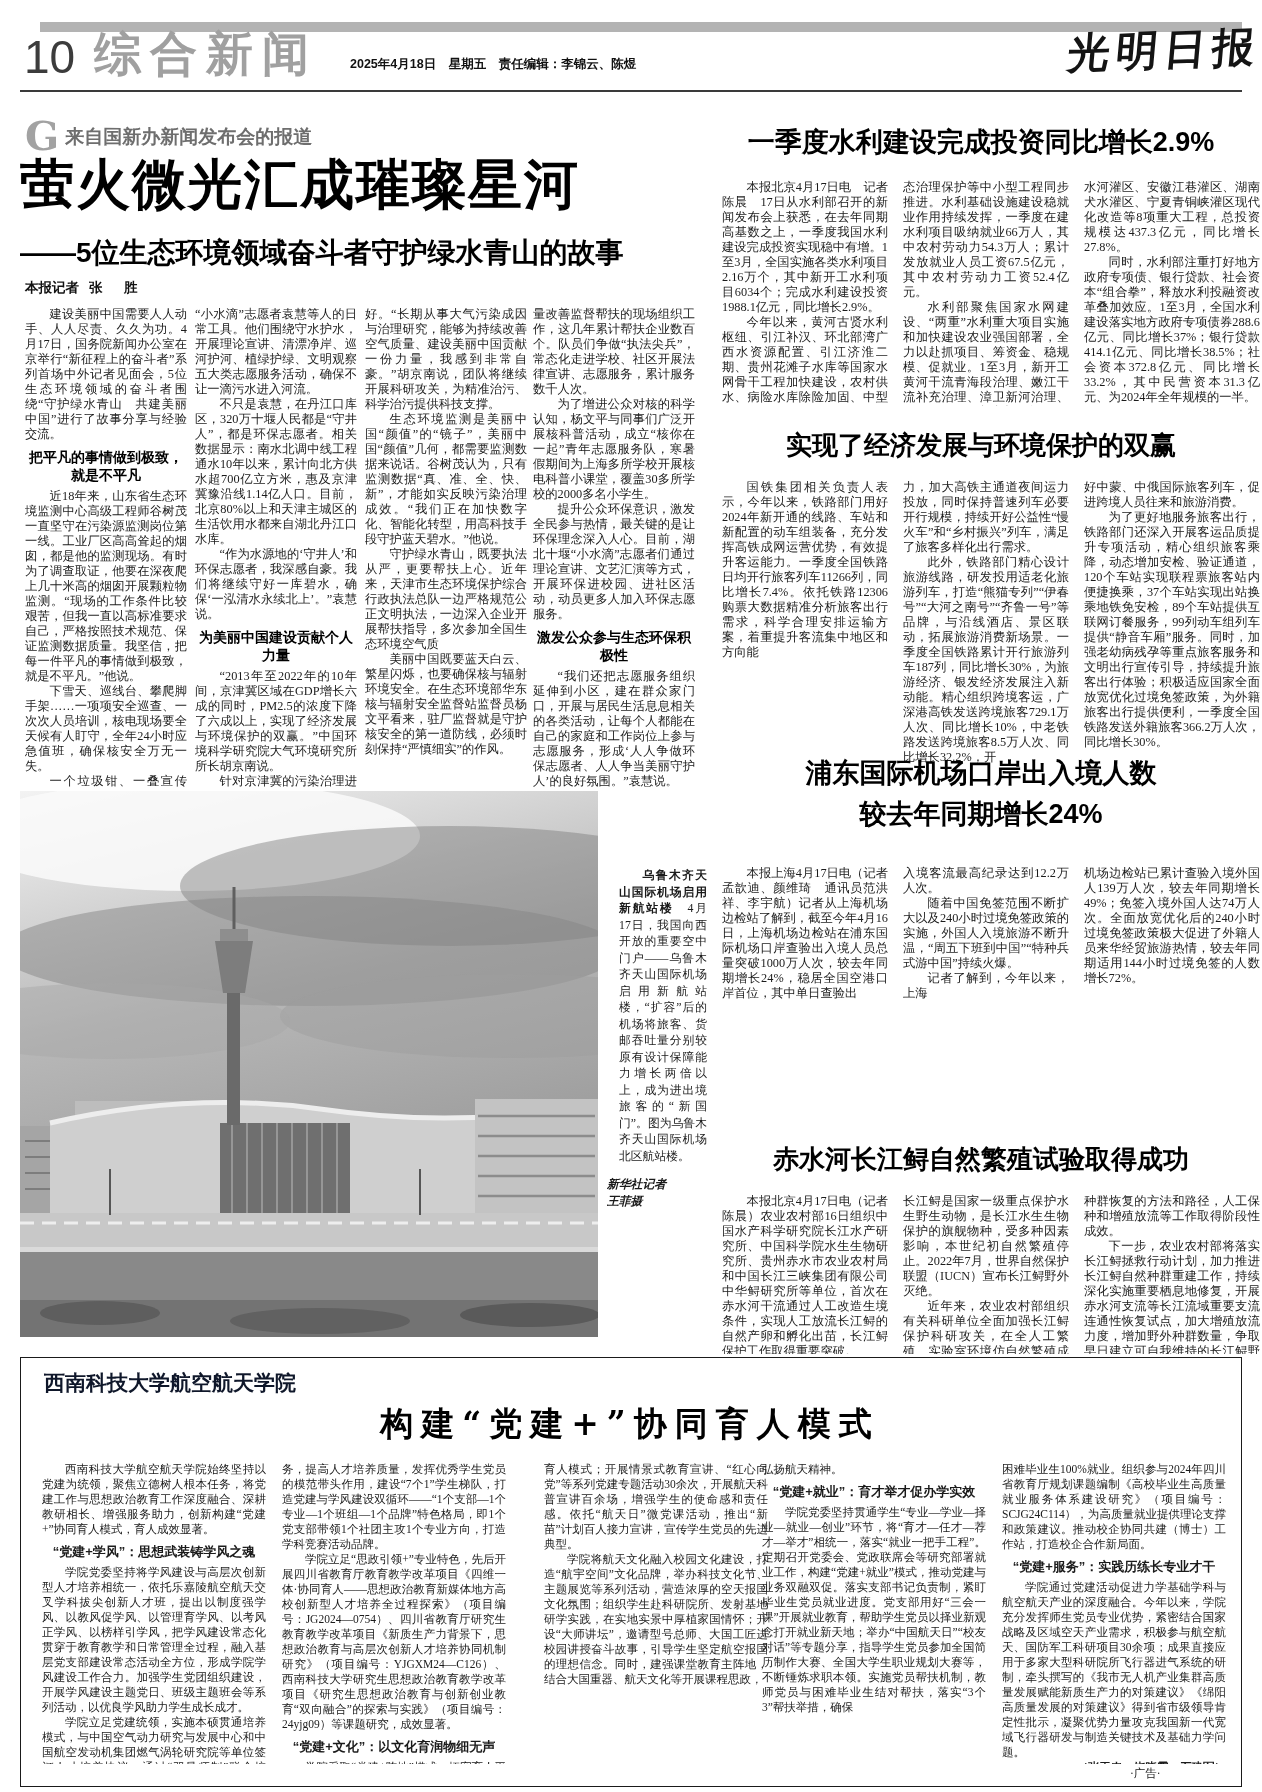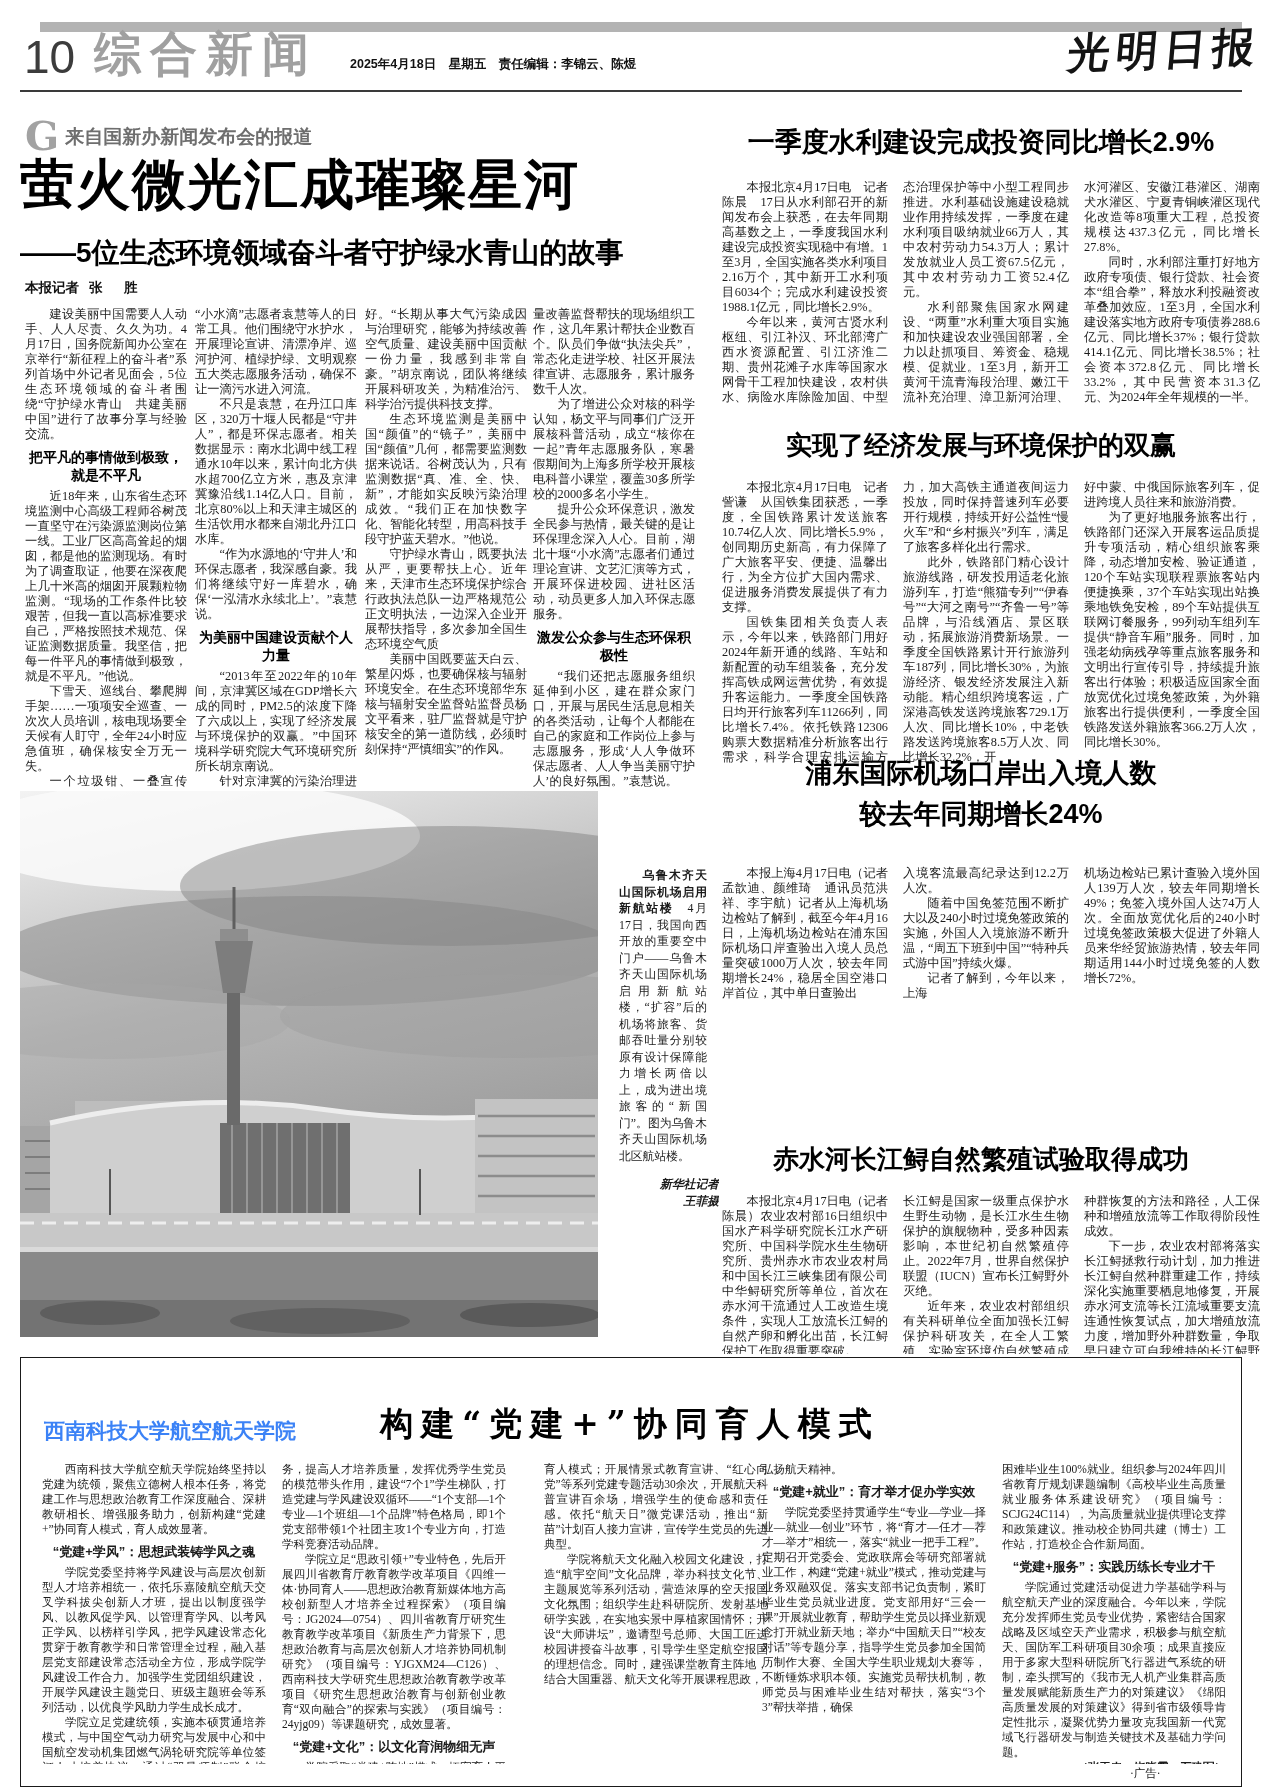--- a/index.html
+++ b/index.html
@@ -50,24 +50,24 @@
   #a3c3{left:1084px;top:866px;width:176px;height:198px;}
   #a4c1{left:722px;top:1194px;width:166px;height:160px;}
   #a4c2{left:903px;top:1194px;width:166px;height:160px;}
   #a4c3{left:1084px;top:1194px;width:176px;height:160px;}
   
   #photo{left:20px;top:791px;width:578px;height:546px;background:#bdbdbd;}
   #caption{left:607px;top:855px;width:112px;height:462px;font-size:11.8px;line-height:16.5px;
            text-align:justify;overflow:hidden;}
   #caption .cap{margin:12px;text-indent:2em;}
   #caption .cap b{font-family:"Liberation Sans","DejaVu Sans",sans-serif;}
-  #caption .credit{margin-top:10px;text-align:right;font-weight:bold;font-style:italic;}
+  #caption .credit{margin-top:10px;font-weight:bold;font-style:italic;}
   
   #ad-box{left:20px;top:1357px;width:1220px;height:428px;border:1px solid #1a1a1a;background:#fff;}
-  #ad-org{left:44px;top:1420px;font:bold 21px/1 "Liberation Sans","DejaVu Sans",sans-serif;color:#3b82f6;}
+  #ad-org{left:44px;top:1372px;font:bold 21px/1 "Liberation Sans","DejaVu Sans",sans-serif;color:#0f172a;}
   #ad-h{left:20px;top:1404px;width:1220px;text-align:center;color:#000;
         font:bold 33px/1.2 "DejaVu Serif","Liberation Serif",serif;letter-spacing:8px;}
   .adcol{position:absolute;top:1462px;width:224px;height:302px;overflow:hidden;text-align:justify;
          font-size:11.5px;line-height:15px;}
   .adcol p{margin:0;text-indent:2em;}
   .adcol p.cont{text-indent:0;}
   .adcol .sub{font:bold 13px/17px "Liberation Sans","DejaVu Sans",sans-serif;text-align:center;
               text-indent:0;margin:6px 0 5px 0;}
   .adcol .sig{text-align:right;font-weight:bold;text-indent:0;}
   #adc1{left:42px;} #adc2{left:282px;} #adc3{left:544px;} #adc4{left:762px;} #adc5{left:1002px;}
@@ -133,21 +133,20 @@
     <p class="cont">态治理保护等中小型工程同步推进。水利基础设施建设稳就业作用持续发挥，一季度在建水利项目吸纳就业66万人，其中农村劳动力54.3万人；累计发放就业人员工资67.5亿元，其中农村劳动力工资52.4亿元。</p>
     <p>水利部聚焦国家水网建设、“两重”水利重大项目实施和加快建设农业强国部署，全力以赴抓项目、筹资金、稳规模、促就业。1至3月，新开工黄河干流青海段治理、嫩江干流补充治理、漳卫新河治理、浙江老石坎水库扩容、广西黑</p>
   </div>
   <div id="a1c3" class="col">
     <p class="cont">水河灌区、安徽江巷灌区、湖南犬水灌区、宁夏青铜峡灌区现代化改造等8项重大工程，总投资规模达437.3亿元，同比增长27.8%。</p>
     <p>同时，水利部注重打好地方政府专项债、银行贷款、社会资本“组合拳”，释放水利投融资改革叠加效应。1至3月，全国水利建设落实地方政府专项债券288.6亿元、同比增长37%；银行贷款414.1亿元、同比增长38.5%；社会资本372.8亿元、同比增长33.2%，其中民营资本31.3亿元、为2024年全年规模的一半。</p>
   </div>
 
   <div id="a2-h" class="art-h">实现了经济发展与环境保护的双赢</div>
   <div id="a2c1" class="col">
-    <p>本报北京4月17日电　记者訾谦　从国铁集团获悉，一季度，全国铁路累计发送旅客10.74亿人次、同比增长5.9%，创同期历史新高，有力保障了广大旅客平安、便捷、温馨出行，为全方位扩大国内需求、促进服务消费发展提供了有力支撑。</p>
     <p>国铁集团相关负责人表示，今年以来，铁路部门用好2024年新开通的线路、车站和新配置的动车组装备，充分发挥高铁成网运营优势，有效提升客运能力。一季度全国铁路日均开行旅客列车11266列，同比增长7.4%。依托铁路12306购票大数据精准分析旅客出行需求，科学合理安排运输方案，着重提升客流集中地区和方向能</p>
   </div>
   <div id="a2c2" class="col">
     <p class="cont">力，加大高铁主通道夜间运力投放，同时保持普速列车必要开行规模，持续开好公益性“慢火车”和“乡村振兴”列车，满足了旅客多样化出行需求。</p>
     <p>此外，铁路部门精心设计旅游线路，研发投用适老化旅游列车，打造“熊猫专列”“伊春号”“大河之南号”“齐鲁一号”等品牌，与沿线酒店、景区联动，拓展旅游消费新场景。一季度全国铁路累计开行旅游列车187列，同比增长30%，为旅游经济、银发经济发展注入新动能。精心组织跨境客运，广深港高铁发送跨境旅客729.1万人次、同比增长10%，中老铁路发送跨境旅客8.5万人次、同比增长32.2%，开</p>
   </div>
   <div id="a2c3" class="col">
     <p class="cont">好中蒙、中俄国际旅客列车，促进跨境人员往来和旅游消费。</p>
     <p>为了更好地服务旅客出行，铁路部门还深入开展客运品质提升专项活动，精心组织旅客乘降，动态增加安检、验证通道，120个车站实现联程票旅客站内便捷换乘，37个车站实现出站换乘地铁免安检，89个车站提供互联网订餐服务，99列动车组列车提供“静音车厢”服务。同时，加强老幼病残孕等重点旅客服务和文明出行宣传引导，持续提升旅客出行体验；积极适应国家全面放宽优化过境免签政策，为外籍旅客出行提供便利，一季度全国铁路发送外籍旅客366.2万人次，同比增长30%。</p>
   </div>

